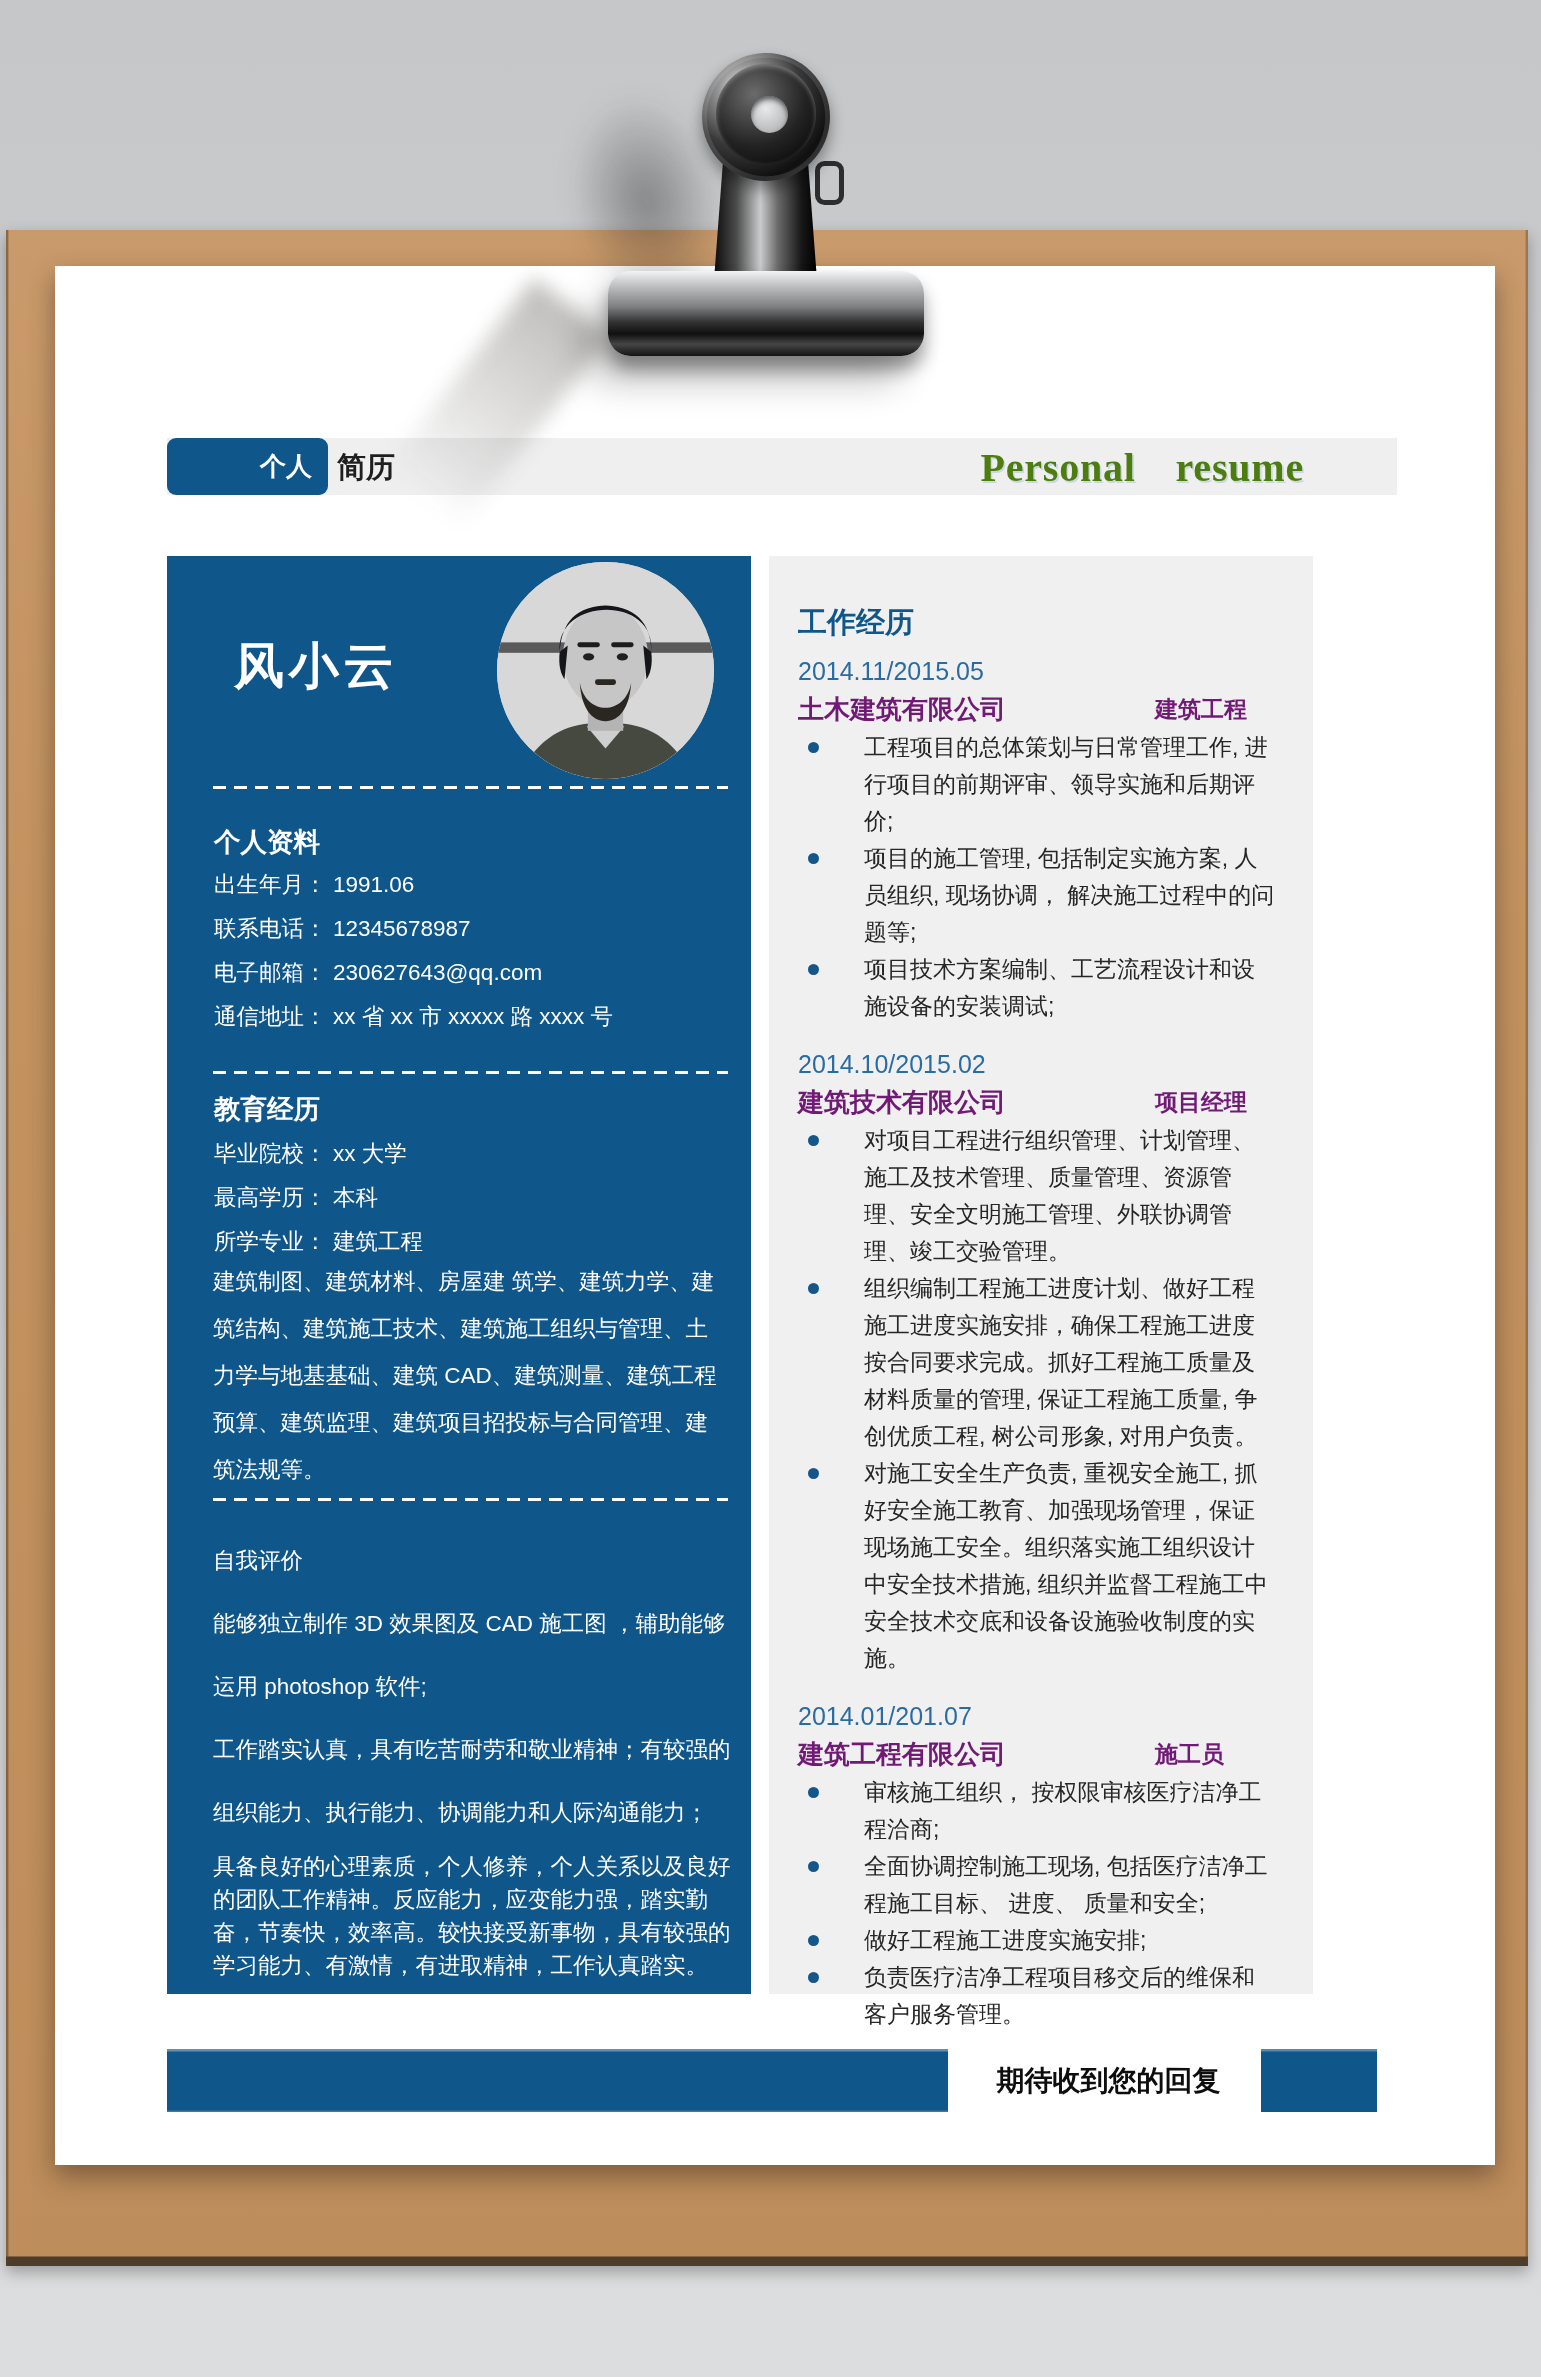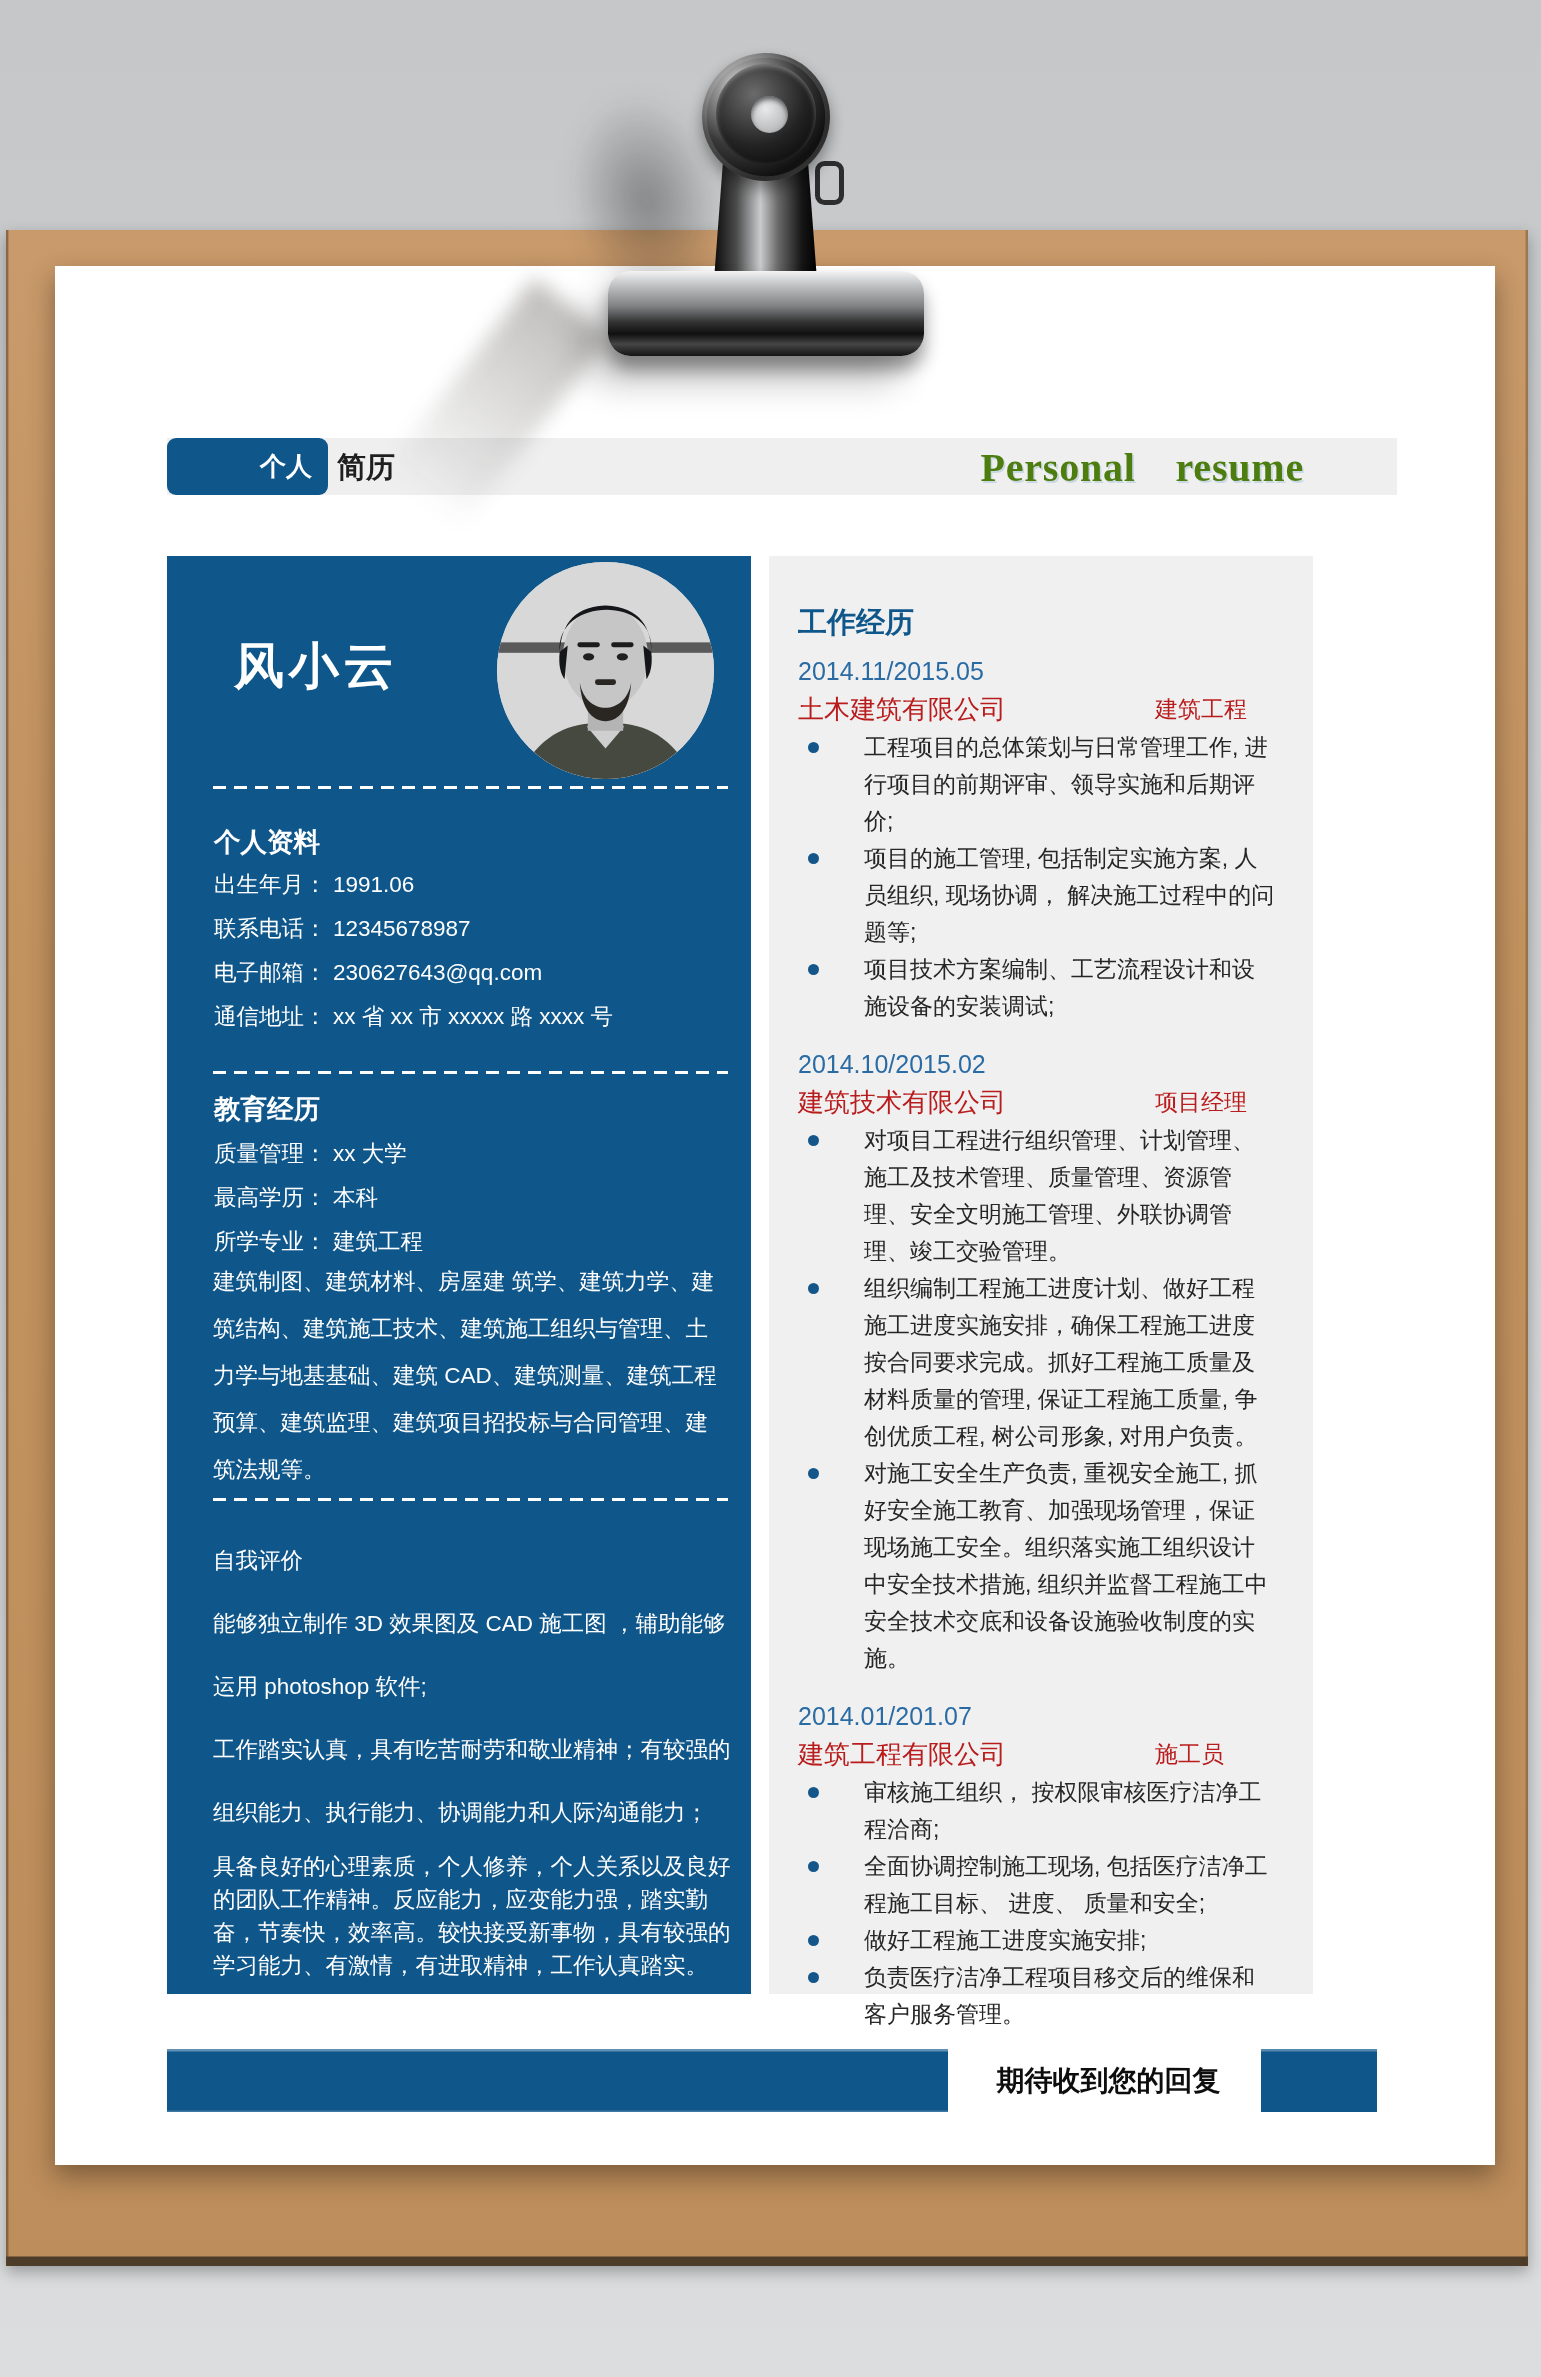--- a/index.html
+++ b/index.html
@@ -41,21 +41,21 @@
   .courses{position:absolute;left:46px;top:702px;width:517px;font-size:22.5px;line-height:47px;}
   .self-1{position:absolute;left:46px;top:973px;width:519px;font-size:22.5px;line-height:63px;}
   .self-2{position:absolute;left:46px;top:1294px;width:519px;font-size:22.5px;line-height:33px;}
   
   .right-panel{position:absolute;left:714px;top:290px;width:544px;height:1438px;background:#f0f0f1;
                box-sizing:border-box;padding:47px 37px 4px 29px;color:#262626;}
   .exp-heading{font-size:29px;font-weight:bold;color:#0f578b;margin:0 0 4.8px 0;}
   .job{margin-top:21px;}
   .job:first-of-type{margin-top:9.6px;}
   .period{font-size:25px;color:#2a6ba3;line-height:37px;}
-  .company-row{position:relative;font-size:26px;color:#b91c1c;line-height:39px;}
+  .company-row{position:relative;font-size:26px;color:#701a75;line-height:39px;font-weight:bold;}
   .job-title{position:absolute;left:357px;top:0;font-size:23px;}
   ul.bullets{margin:0;padding:0;list-style:none;}
   ul.bullets li{position:relative;padding-left:66px;font-size:23px;line-height:37px;margin:0;}
   ul.bullets li::before{content:"";position:absolute;left:9.6px;top:13px;width:11.2px;height:11.2px;
                         border-radius:50%;background:#15568a;}
   
   .footer-bar{position:absolute;left:112px;top:1783px;width:781px;height:63px;background:#0f578b;
               box-shadow:inset 0 2.4px 0 rgba(255,255,255,.35), inset 0 -1.6px 0 rgba(255,255,255,.2);}
   .footer-text{position:absolute;left:893px;top:1783px;width:321px;height:63px;line-height:63px;
                text-align:center;font-size:28px;font-weight:bold;color:#0d0d0d;}
@@ -132,21 +132,21 @@
         <div><span>出生年月：</span><span class="val">1991.06</span></div>
         <div><span>联系电话：</span><span class="val">12345678987</span></div>
         <div><span>电子邮箱：</span><span class="val">230627643@qq.com</span></div>
         <div><span>通信地址：</span><span class="val">xx 省 xx 市 xxxxx 路 xxxx 号</span></div>
       </div>
 
       <div class="dash dash2"></div>
 
       <div class="sec-heading h-edu">教育经历</div>
       <div class="rows rows-edu">
-        <div><span>质量管理：</span><span class="val">xx 大学</span></div>
+        <div><span>毕业院校：</span><span class="val">xx 大学</span></div>
         <div><span>最高学历：</span><span class="val">本科</span></div>
         <div><span>所学专业：</span><span class="val">建筑工程</span></div>
       </div>
       <div class="courses">建筑制图、建筑材料、房屋建 筑学、建筑力学、建筑结构、建筑施工技术、建筑施工组织与管理、土力学与地基基础、建筑 CAD、建筑测量、建筑工程预算、建筑监理、建筑项目招投标与合同管理、建筑法规等。</div>
 
       <div class="dash dash3"></div>
 
       <div class="self-1">
         <div>自我评价</div>
         <div>能够独立制作 3D 效果图及 CAD 施工图 ，辅助能够运用 photoshop 软件;</div>

